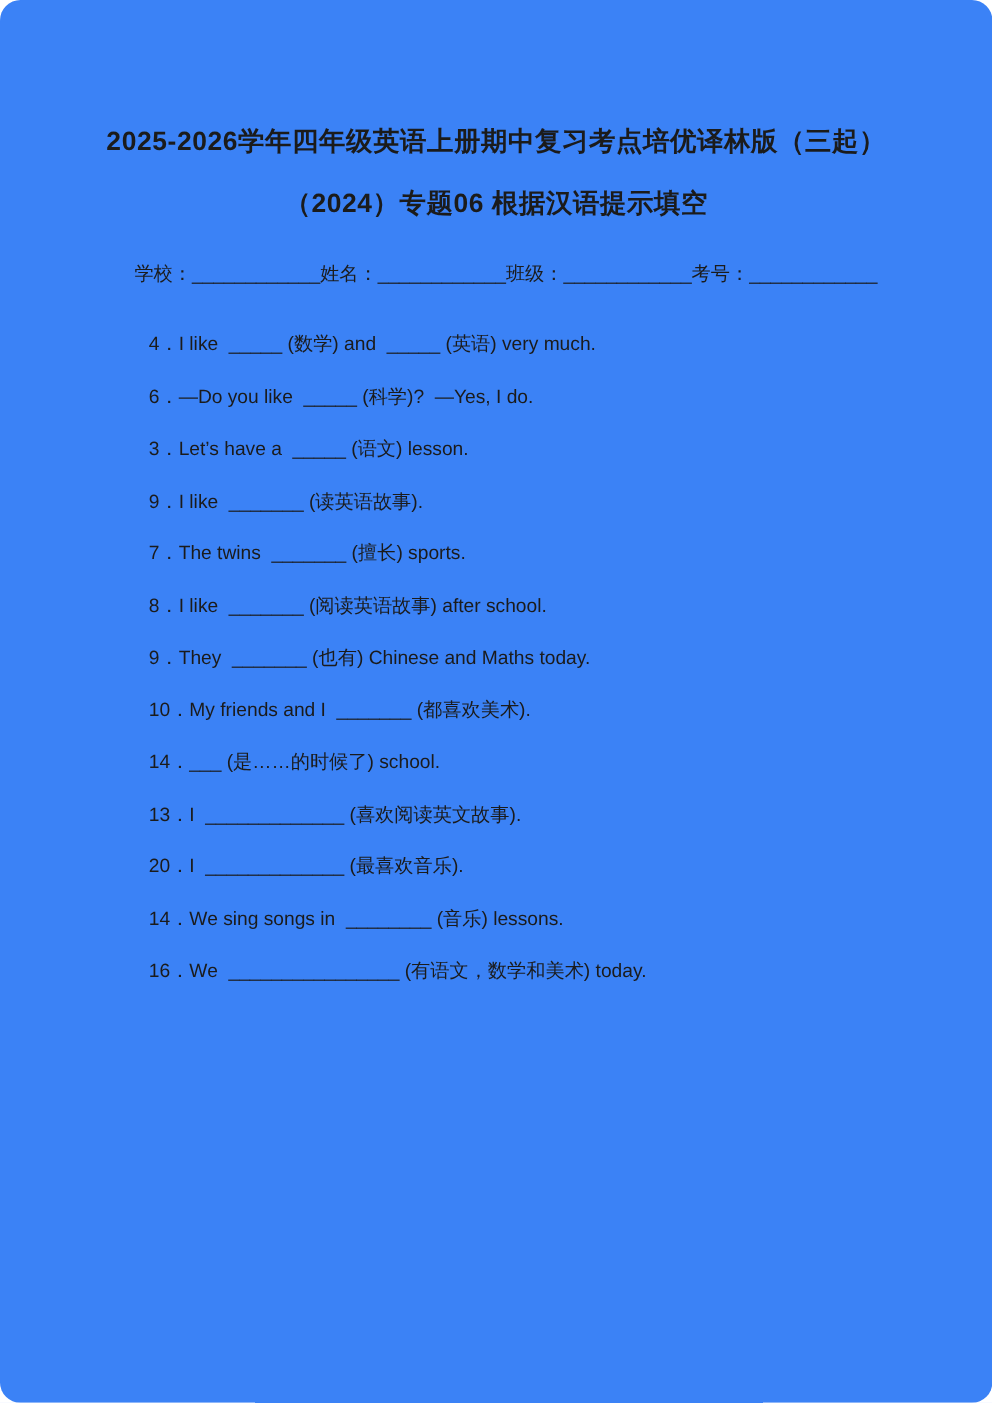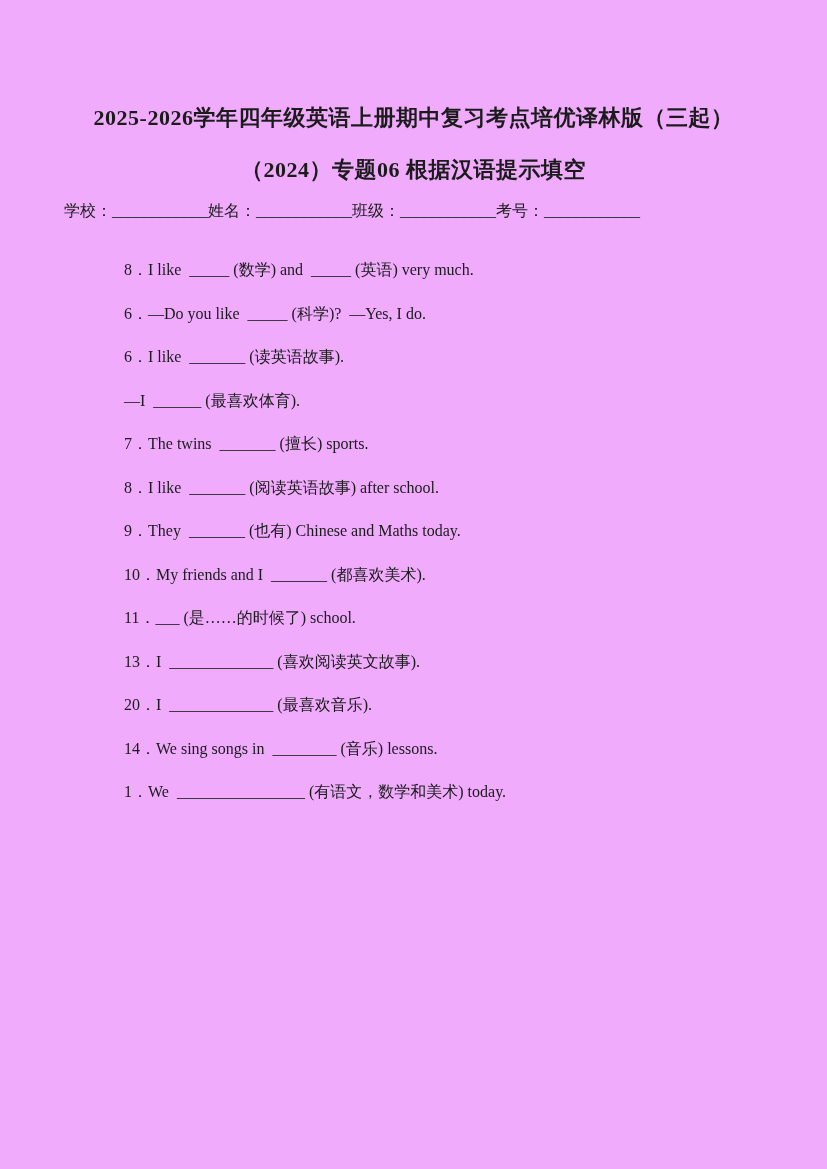--- a/index.html
+++ b/index.html
@@ -4,35 +4,37 @@
 <style>
   html, body {
     margin: 0;
     padding: 0;
     background: #ffffff;
   }
   .page {
     position: relative;
     width: 827px;
     height: 1169px;
-    background: #f0abfc;
-    font-family: Liberation Serif, serif;
+    background: #3b82f6;
+    font-family: Liberation Sans, sans-serif;
     color: #1b1b1b;
     overflow: hidden;
+    border-radius: 17px;
   }
   .title-block {
     padding-top: 92px;
     text-align: center;
     font-size: 22px;
     font-weight: bold;
     line-height: 52px;
     letter-spacing: 0.5px;
   }
   .info-line {
-    padding-left: 64px;
+    margin-top: 18px;
+    padding-left: 112px;
     font-size: 16px;
     line-height: 30px;
     white-space: pre-wrap;
   }
   .info-line .blank-text {
     letter-spacing: 0;
   }
   .questions {
     margin-top: 22px;
     padding-left: 124px;
@@ -51,28 +53,28 @@
 <div class="page">
 
   <div class="title-block">
     <div>2025-2026学年四年级英语上册期中复习考点培优译林版（三起）</div>
     <div>（2024）专题06 根据汉语提示填空</div>
   </div>
 
   <div class="info-line"><span>学校：</span><span class="blank-text">____________</span><span>姓名：</span><span class="blank-text">____________</span><span>班级：</span><span class="blank-text">____________</span><span>考号：</span><span class="blank-text">____________</span></div>
 
   <div class="questions">
-    <div class="q">8．I like  _____ (数学) and  _____ (英语) very much.</div>
+    <div class="q">4．I like  _____ (数学) and  _____ (英语) very much.</div>
     <div class="q">6．—Do you like  _____ (科学)?  —Yes, I do.</div>
-    <div class="q">6．I like  _______ (读英语故事).</div>
-    <div class="q">—I  ______ (最喜欢体育).</div>
+    <div class="q">3．Let’s have a  _____ (语文) lesson.</div>
+    <div class="q">9．I like  _______ (读英语故事).</div>
     <div class="q">7．The twins  _______ (擅长) sports.</div>
     <div class="q">8．I like  _______ (阅读英语故事) after school.</div>
     <div class="q">9．They  _______ (也有) Chinese and Maths today.</div>
     <div class="q">10．My friends and I  _______ (都喜欢美术).</div>
-    <div class="q">11．___ (是……的时候了) school.</div>
+    <div class="q">14．___ (是……的时候了) school.</div>
     <div class="q">13．I  _____________ (喜欢阅读英文故事).</div>
     <div class="q">20．I  _____________ (最喜欢音乐).</div>
     <div class="q">14．We sing songs in  ________ (音乐) lessons.</div>
-    <div class="q">1．We  ________________ (有语文，数学和美术) today.</div>
+    <div class="q">16．We  ________________ (有语文，数学和美术) today.</div>
   </div>
 
 </div>
 
 </body></html>

